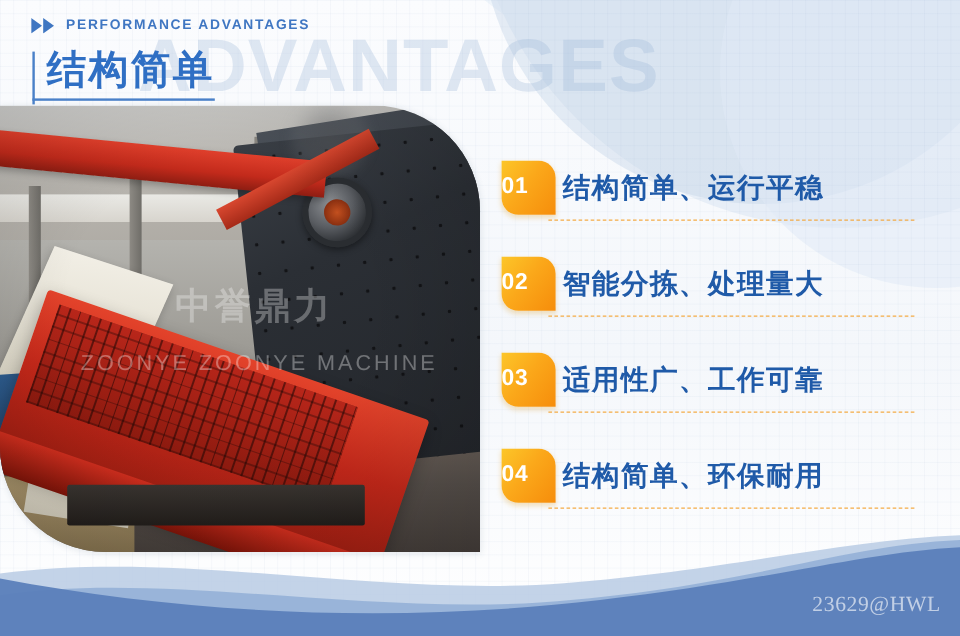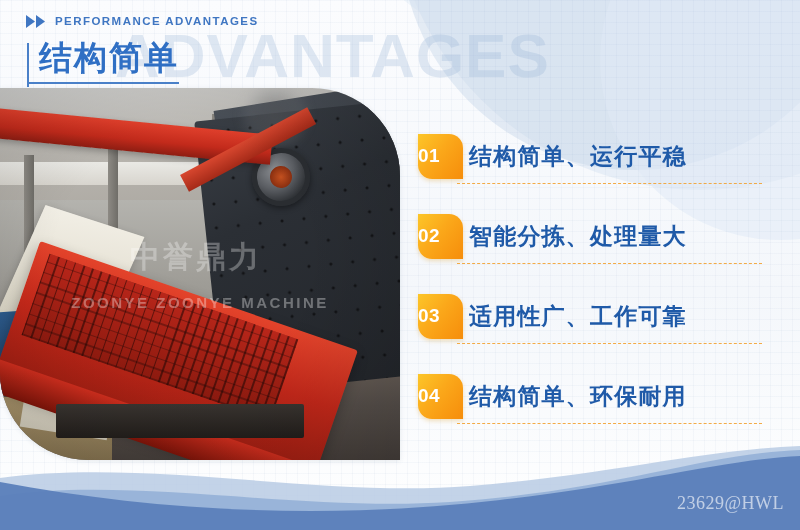--- a/index.html
+++ b/index.html
@@ -290,34 +290,34 @@
     opacity:.85;
   }
   .ph-vignette{
     position:absolute; inset:0;
     background:radial-gradient(ellipse at 45% 45%, rgba(0,0,0,0) 40%, rgba(0,0,0,.16) 100%);
   }
 
   
   .ph-wm{
     position:absolute;
-    left:0; top:0; width:100%; height:100%;
+    left:16px; top:0; width:100%; height:100%;
     display:flex; flex-direction:column;
     align-items:center; justify-content:center;
     pointer-events:none;
   }
   .ph-wm-main{
     font-size:30px; font-weight:bold;
     color:rgba(255,255,255,.30);
     letter-spacing:3px;
     white-space:nowrap;
     margin-left:-8px;
   }
   .ph-wm-sub{
-    font-size:15px; font-weight:bold;
+    font-size:18px; font-weight:normal;
     color:rgba(255,255,255,.34);
     letter-spacing:2.5px;
     white-space:nowrap;
     margin-top:16px;
   }
   .ph-wm-cn{
     position:absolute;
     right:6px; top:56%;
     font-size:11px;
     color:rgba(255,255,255,.42);

